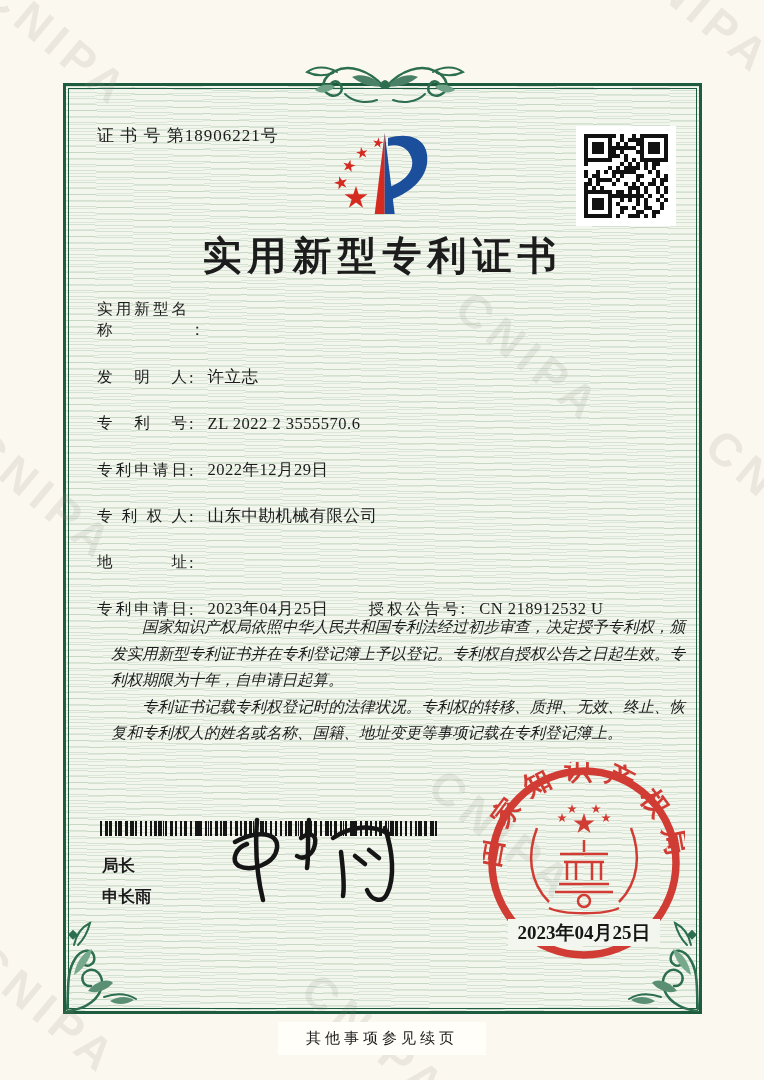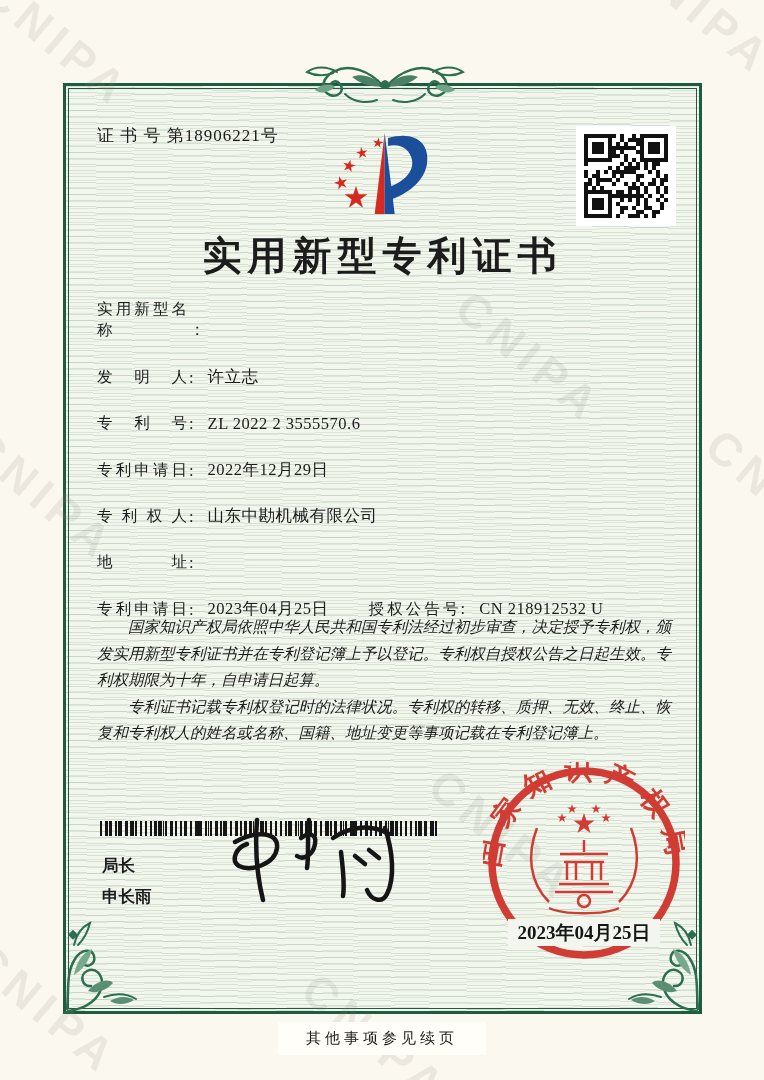--- a/index.html
+++ b/index.html
@@ -35,21 +35,21 @@
   .title{position:absolute;left:0;top:143px;width:100%;text-align:center;
          font-size:39px;font-weight:bold;letter-spacing:6px;}
   
   .fields{position:absolute;left:31px;right:28px;top:209px;font-size:16.5px;}
   .frow{height:46.4px;display:flex;align-items:flex-end;}
   .flabel{display:inline-block;width:90px;text-align:justify;text-align-last:justify;font-size:15.5px;}
   .fsep{margin-left:2px;}
   .fvalue{margin-left:14px;letter-spacing:.5px;}
   .grant2{margin-left:40px;display:flex;align-items:center;}
   
-  .paras{position:absolute;left:31px;width:574px;top:528px;font-size:15.5px;line-height:26.5px;
+  .paras{position:absolute;left:45px;width:574px;top:528px;font-size:15.5px;line-height:26.5px;
          text-align:justify;font-style:italic;}
   .paras p{margin:0;text-indent:2em;}
   
   .barcode{position:absolute;left:34px;top:735px;width:338px;height:15px;
      background-image:
        repeating-linear-gradient(90deg,#151515 0 2px,rgba(0,0,0,0) 2px 5px),
        repeating-linear-gradient(90deg,#151515 0 1px,rgba(0,0,0,0) 1px 9px),
        repeating-linear-gradient(90deg,rgba(0,0,0,0) 0 6px,#151515 6px 8px,rgba(0,0,0,0) 8px 13px);}
   
   .sig-block{position:absolute;left:36px;top:764px;font-family:"Liberation Sans","DejaVu Sans",sans-serif;

